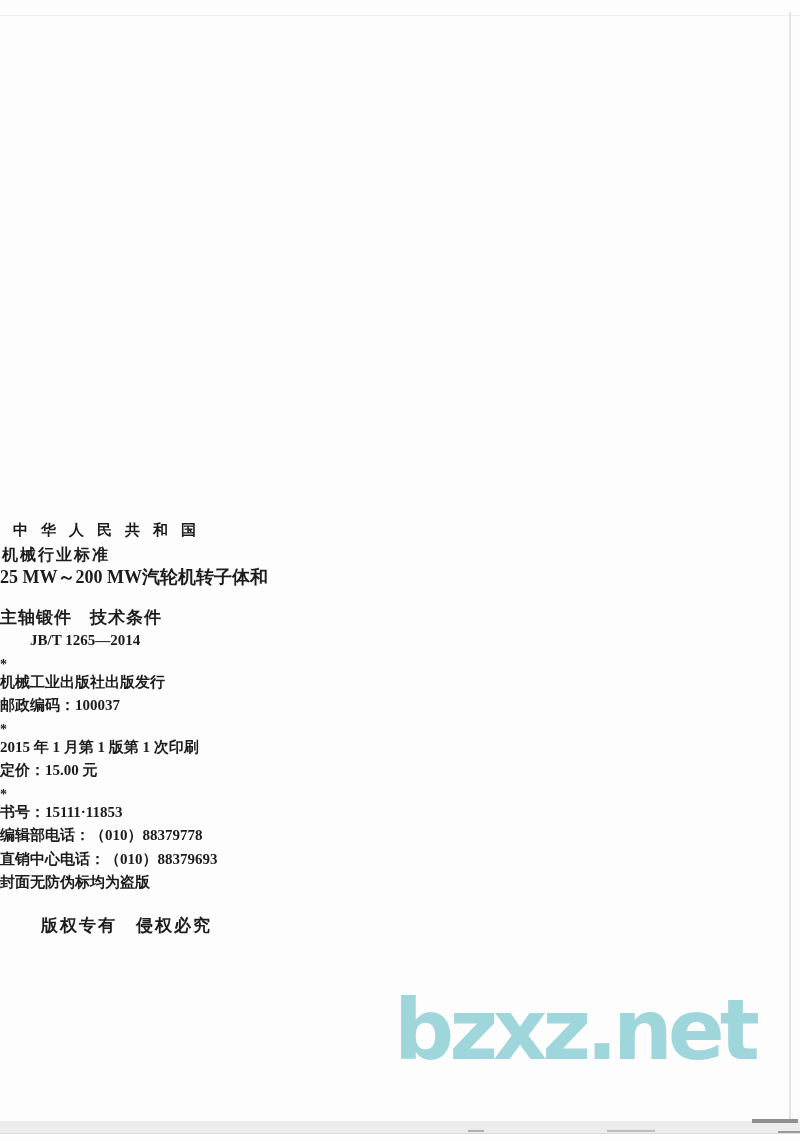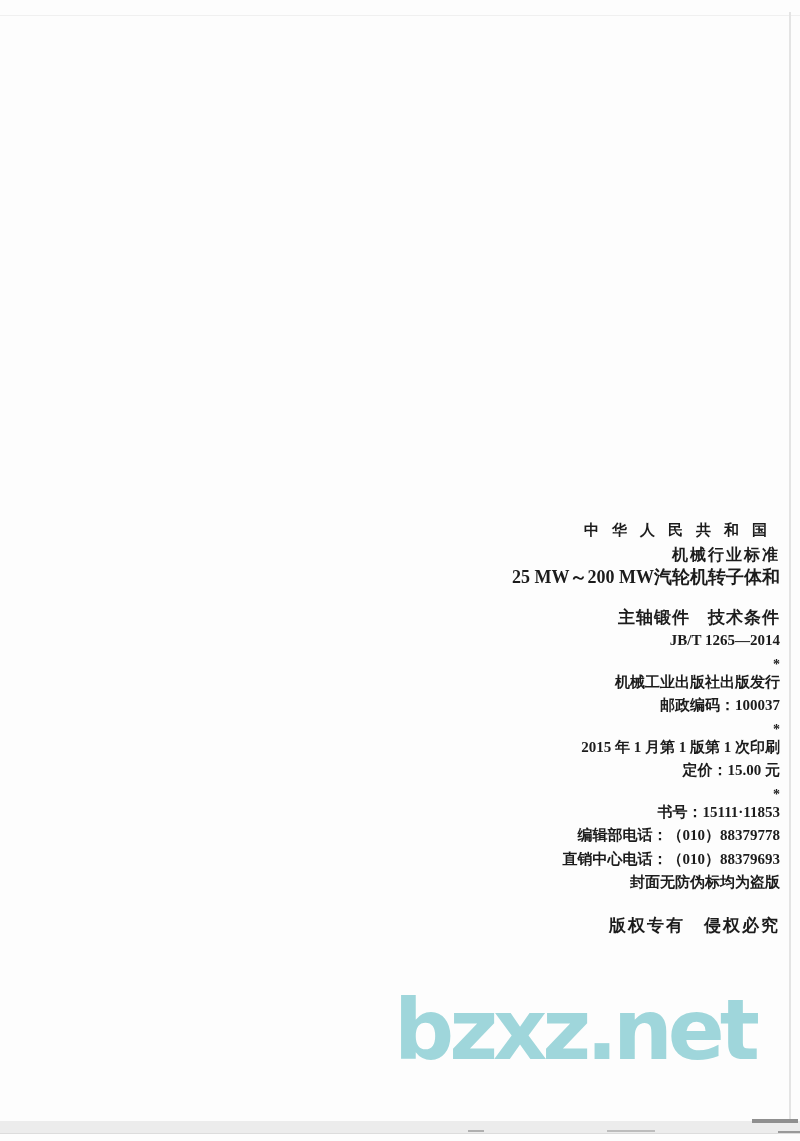--- a/index.html
+++ b/index.html
@@ -46,35 +46,35 @@
     letter-spacing:-5px;
     line-height:1;
     opacity:0.45;
     user-select:none;
     white-space:nowrap;
     margin-left:26px;
   }
   
   .colophon{
     position:absolute;left:0;top:519px;width:780px;
-    text-align:right;
+    text-align:left;
     color:#1c1c1c;
   }
   .col-line{
     height:23.5px;line-height:23.5px;
     white-space:pre;
   }
   .s-caps{font-size:15px;font-weight:700;letter-spacing:13px;text-indent:13px;}
   .s-title-sm{font-size:16px;font-weight:700;letter-spacing:2px;text-indent:2px;}
   .s-title-lg{font-size:18px;font-weight:700;}
   .s-title-md{font-size:17px;font-weight:700;letter-spacing:1px;margin-top:16px;}
   .s-code{font-size:15px;font-weight:700;margin-left:30px;}
   .s-star{height:18px;line-height:18px;font-size:14px;font-weight:700;transform:translateY(3px);}
-  .s-body{font-size:15px;font-weight:600;padding-left:40px;}
-  .s-notice{margin-top:19px;font-size:17px;font-weight:700;letter-spacing:2px;}
+  .s-body{font-size:15px;font-weight:600;}
+  .s-notice{margin-top:19px;font-size:17px;font-weight:700;letter-spacing:2px;margin-left:41px;}
 </style>
 </head>
 <body>
 
 <div class="page">
   <div class="rule-top"></div>
   <div class="rule-right"></div>
   <div class="band-bottom"></div>
   <div class="band-hairline"></div>
   <div class="dash dash1"></div>

